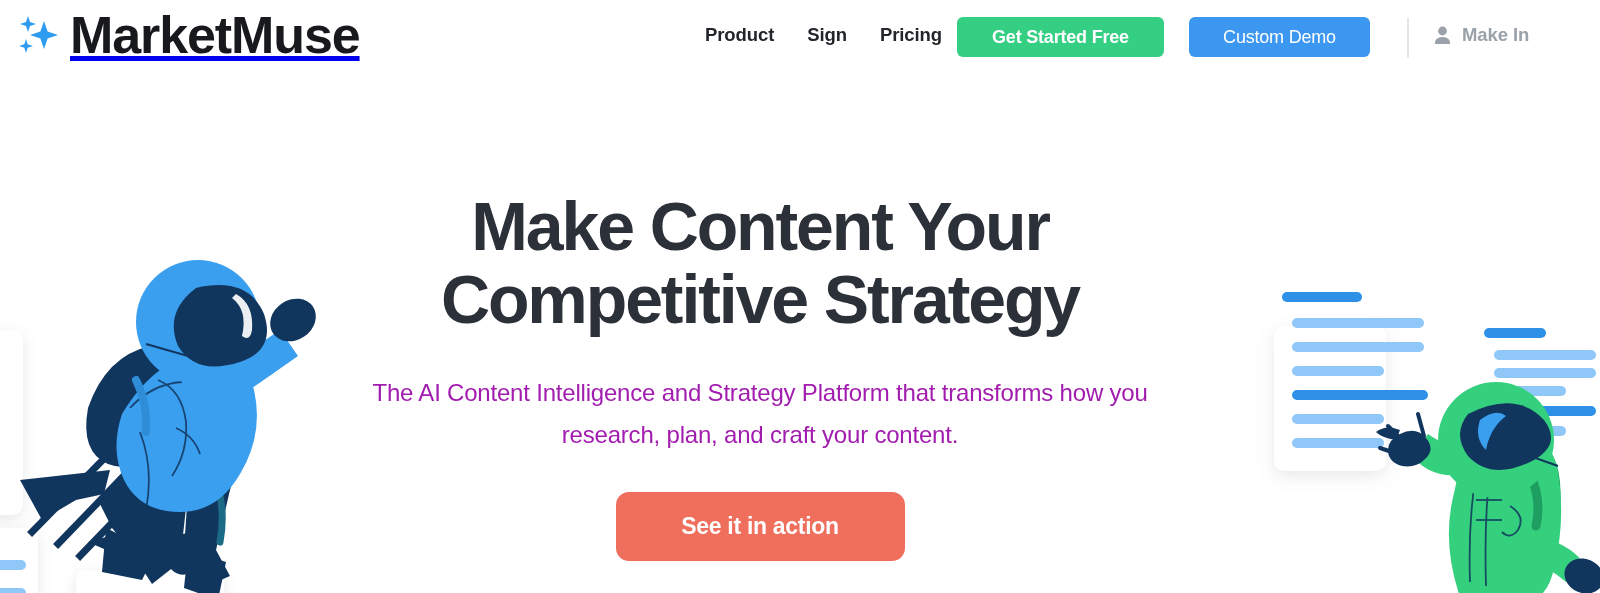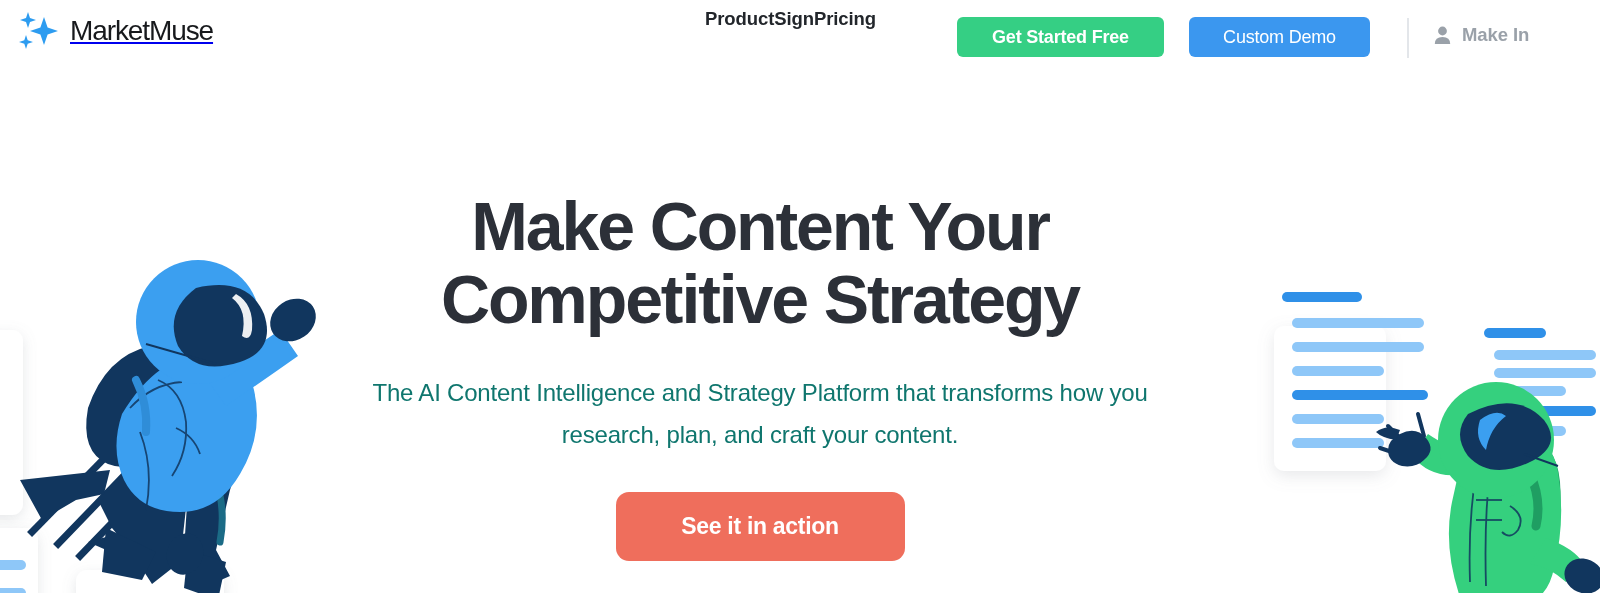--- a/index.html
+++ b/index.html
@@ -9,42 +9,42 @@
     overflow: hidden;
     background: #ffffff;
     font-family: "Liberation Sans", sans-serif;
   }
   #page { position: relative; width: 1600px; height: 593px; background: #fff; overflow: hidden; }
 
   
   .nav { position: absolute; top: 0; left: 0; width: 1600px; height: 78px; z-index: 40; }
   .brand { position: absolute; left: 14px; top: 9px; display: flex; align-items: center; gap: 10px; }
   .brand-mark { width: 46px; height: 44px; display:block; }
-  .brand-name { font-size: 28px; font-weight: 400; color: #17191c; letter-spacing: -1.1px; line-height: 1; }
-
-  .nav-links { position: absolute; left: 705px; top: 8px; display: flex; }
+  .brand-name { font-size: 52px; font-weight: 700; color: #17191c; letter-spacing: -1.1px; line-height: 1; }
+
+  .nav-links { position: absolute; left: 705px; top: 24px; display: flex; gap: 33px; }
   .nav-link { font-size: 18.5px; font-weight: 700; color: #22262b; letter-spacing: -0.1px; text-decoration: none; white-space: nowrap; }
 
   .btn-green { position: absolute; left: 957px; top: 17px; width: 207px; height: 40px; background: #35cf84;
     border: none; border-radius: 6px; color: #fff; font-size: 18px; font-weight: 700; letter-spacing: -0.2px;
     font-family: "Liberation Sans", sans-serif; cursor: pointer; display:flex; align-items:center; justify-content:center; }
   .btn-blue { position: absolute; left: 1189px; top: 17px; width: 181px; height: 40px; background: #3b97ef;
     border: none; border-radius: 6px; color: #fff; font-size: 18px; font-weight: 400; letter-spacing: -0.2px;
     font-family: "Liberation Sans", sans-serif; cursor: pointer; display:flex; align-items:center; justify-content:center; }
 
   .nav-div { position: absolute; left: 1407px; top: 18px; width: 2px; height: 40px; background: #e3e6ea; }
   .signin { position: absolute; left: 1434px; top: 24px; display: flex; align-items: center; gap: 11px; text-decoration:none; }
   .signin-ico { width: 17px; height: 19px; display:block; }
   .signin-txt { font-size: 18.5px; font-weight: 700; color: #9aa1a9; letter-spacing: -0.1px; }
 
   
   .hero { position: absolute; left: 0; top: 0; width: 1600px; z-index: 30; pointer-events: none; }
   .hero-inner { position: absolute; left: 360px; top: 190px; width: 800px; text-align: center; pointer-events: auto; }
   .h1 { margin: 0; font-size: 68px; line-height: 73px; font-weight: 700; color: #2c3038; letter-spacing: -2.1px; }
-  .sub { margin: 0; padding-top: 36px; font-size: 24px; line-height: 42px; font-weight: 400; color: #0f766e; letter-spacing: -0.2px; }
+  .sub { margin: 0; padding-top: 36px; font-size: 24px; line-height: 42px; font-weight: 400; color: #a21caf; letter-spacing: -0.2px; }
   .cta-wrap { padding-top: 36px; display:flex; justify-content:center; }
   .btn-cta { width: 289px; height: 69px; background: #ef6e5c; border: none; border-radius: 13px; color: #fff;
     font-size: 23px; font-weight: 700; letter-spacing: -0.3px; font-family: "Liberation Sans", sans-serif;
     cursor: pointer; display:flex; align-items:center; justify-content:center; }
 
   
   .art-left { position: absolute; left: -20px; top: 232px; width: 420px; height: 400px; z-index: 10; }
   .art-right { position: absolute; left: 1228px; top: 268px; width: 390px; height: 340px; z-index: 10; }
   .art-left svg, .art-right svg { display:block; }
 </style>

